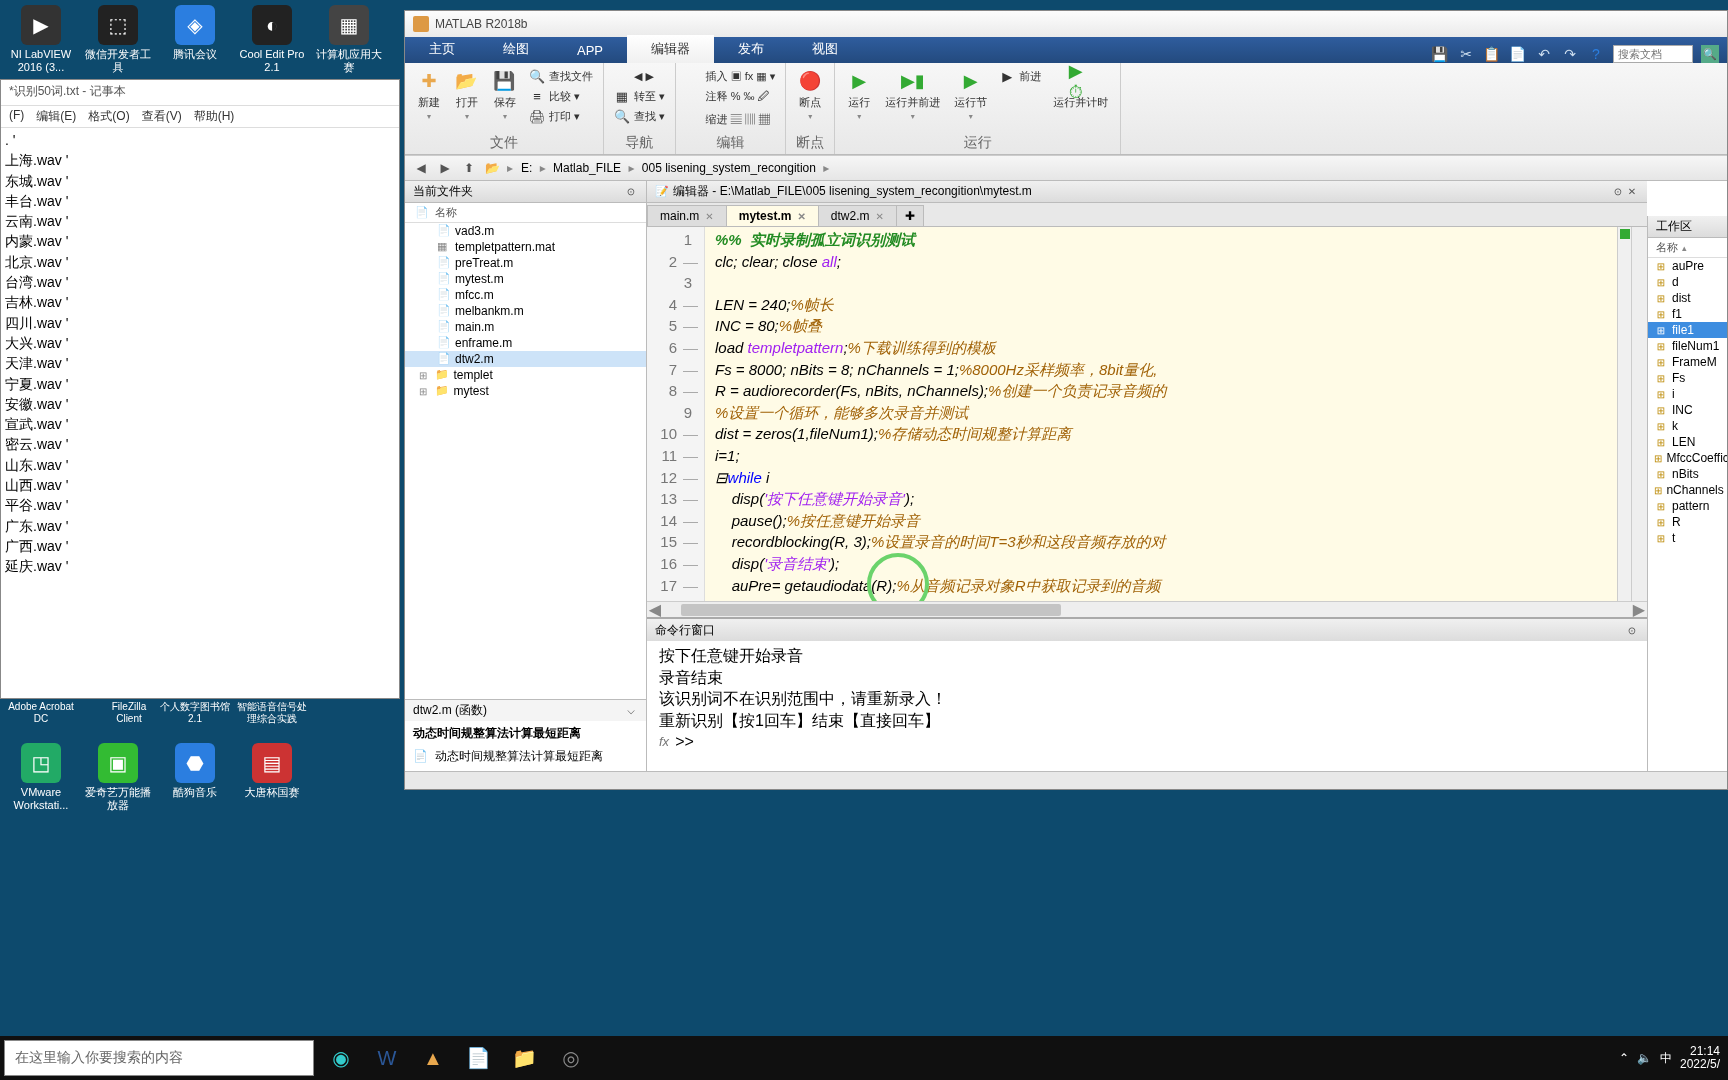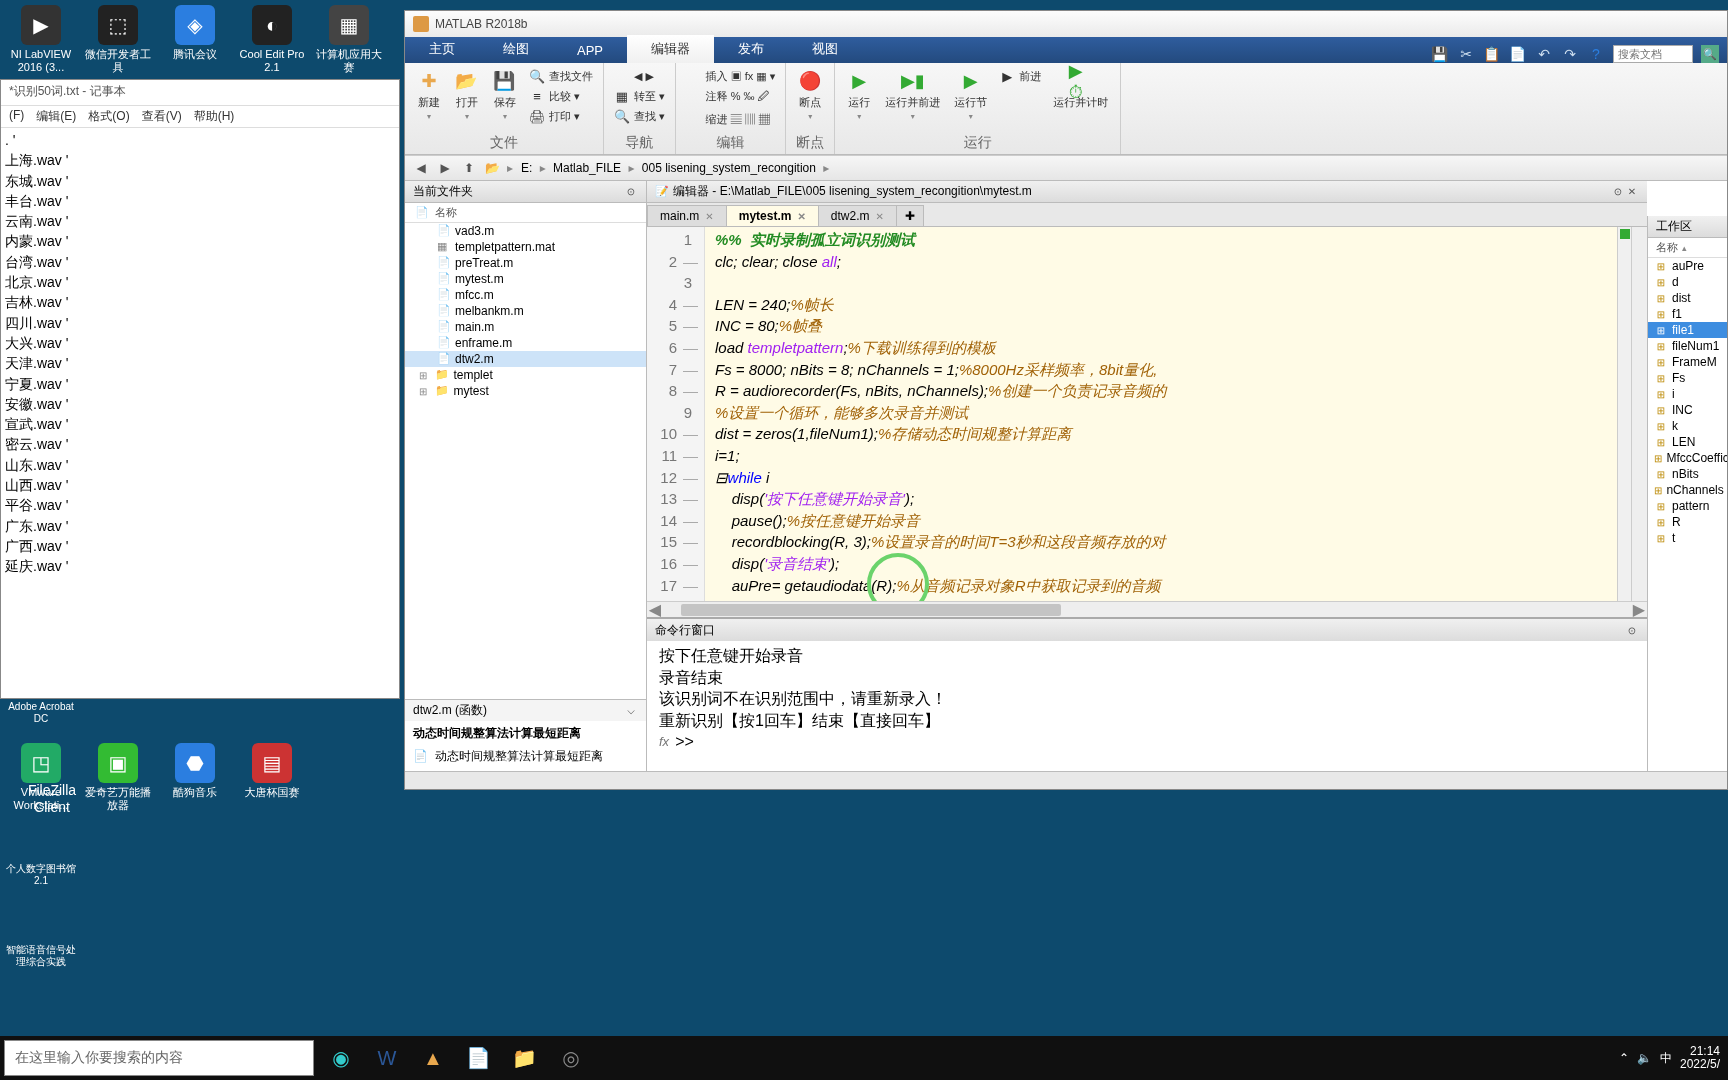--- a/index.html
+++ b/index.html
@@ -164,45 +164,45 @@
       <span>查看(V)</span>
       <span>帮助(H)</span>
     </div>
   <div class="notepad-body" id="notepad-body">
       <div class="notepad-line">. '</div>
       <div class="notepad-line">上海.wav '</div>
       <div class="notepad-line">东城.wav '</div>
       <div class="notepad-line">丰台.wav '</div>
       <div class="notepad-line">云南.wav '</div>
       <div class="notepad-line">内蒙.wav '</div>
+      <div class="notepad-line">北京.wav '</div>
       <div class="notepad-line">台湾.wav '</div>
-      <div class="notepad-line">北京.wav '</div>
       <div class="notepad-line">吉林.wav '</div>
       <div class="notepad-line">四川.wav '</div>
       <div class="notepad-line">大兴.wav '</div>
       <div class="notepad-line">天津.wav '</div>
       <div class="notepad-line">宁夏.wav '</div>
       <div class="notepad-line">安徽.wav '</div>
       <div class="notepad-line">宣武.wav '</div>
       <div class="notepad-line">密云.wav '</div>
       <div class="notepad-line">山东.wav '</div>
       <div class="notepad-line">山西.wav '</div>
       <div class="notepad-line">平谷.wav '</div>
       <div class="notepad-line">广东.wav '</div>
       <div class="notepad-line">广西.wav '</div>
       <div class="notepad-line">延庆.wav '</div>
     </div>
 </div>
 
-<div class="desktop-icons-2" id="desk-row2-labels" style="top:696px;flex-direction:column;">
+<div class="desktop-icons-2" id="desk-row2-labels" style="top:696px;">
     <div class="desktop-icon">
       <div class="icon-label" style="color:#fff;font-size:10px;">Adobe Acrobat DC</div>
     </div>
     <div class="desktop-icon">
-      <div class="icon-label" style="color:#fff;font-size:14px;padding-left:22px;">FileZilla Client</div>
+      <div class="icon-label" style="color:#fff;font-size:10px;padding-left:22px;">FileZilla Client</div>
     </div>
     <div class="desktop-icon">
       <div class="icon-label" style="color:#fff;font-size:10px;">个人数字图书馆2.1</div>
     </div>
     <div class="desktop-icon">
       <div class="icon-label" style="color:#fff;font-size:10px;">智能语音信号处理综合实践</div>
     </div>
   </div>
 <div class="desktop-icons-3" id="desk-row3" style="top:738px;">
     <div class="desktop-icon">

